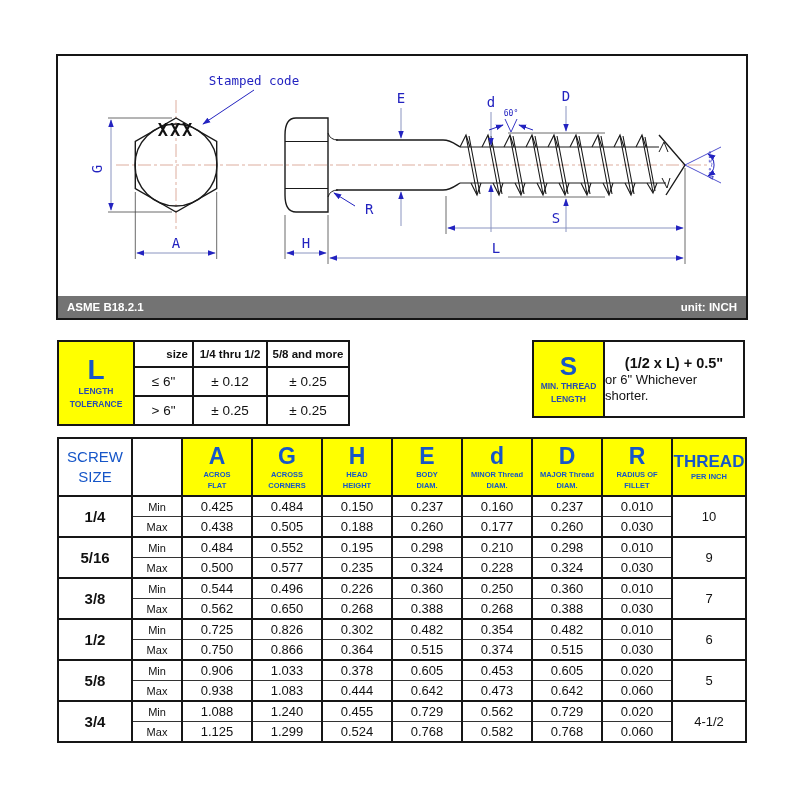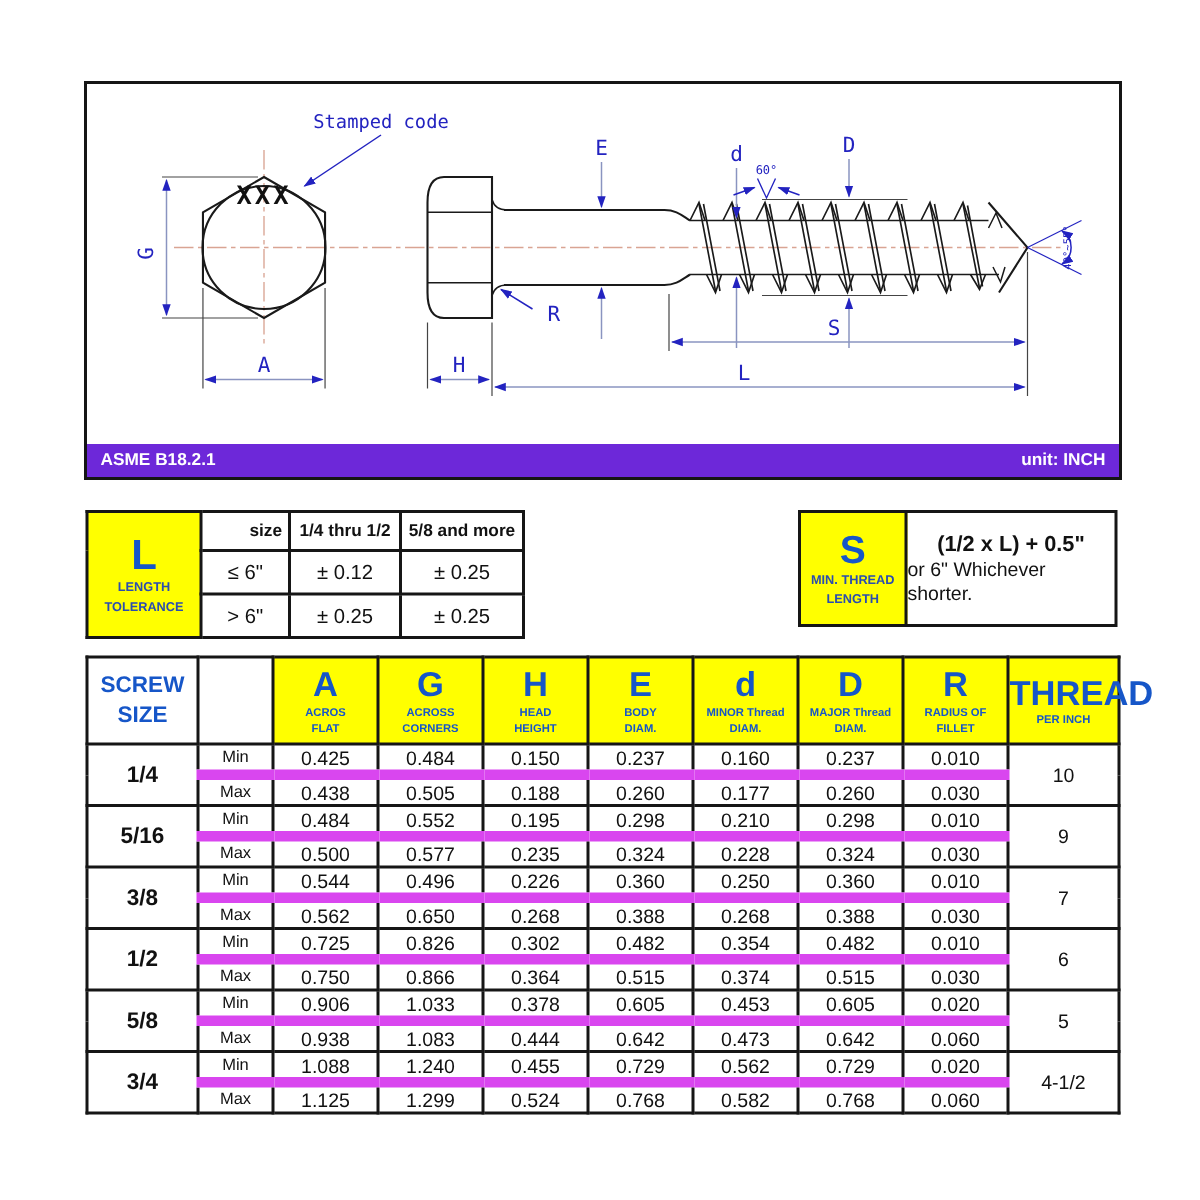--- a/index.html
+++ b/index.html
@@ -2,21 +2,21 @@
 <html><head>
 <meta charset="utf-8">
 <style>
   html,body{margin:0;padding:0;}
   body{width:800px;height:800px;position:relative;background:#fff;
        font-family:"Liberation Sans",sans-serif;color:#111;overflow:hidden;}
 
   
   .draw-box{position:absolute;left:56px;top:54px;width:688px;border:2px solid #151515;background:#fff;}
   .draw-box svg{display:block;}
-  .asme-bar{height:22px;background:#6d28d9;color:#fff;display:flex;justify-content:space-between;
+  .asme-bar{height:22px;background:#737373;color:#fff;display:flex;justify-content:space-between;
             align-items:center;padding:0 9px;font-size:11.5px;font-weight:bold;}
 
   
   table{border-collapse:collapse;}
   .ltable{position:absolute;left:57px;top:340px;}
   .ltable td{border:2px solid #161616;text-align:center;vertical-align:middle;background:#fff;}
   .ltable .ycell{background:#ffff00;width:72px;}
   .ltable .ltr{font-size:28px;font-weight:bold;color:#1656c8;line-height:1;font-family:"Liberation Sans",sans-serif;}
   .ltable .lcap{font-size:8.5px;font-weight:bold;color:#2a4db0;line-height:1.25;margin-top:2px;}
   .ltable .hd{font-size:11.5px;font-weight:bold;height:22px;}
@@ -33,32 +33,32 @@
   .stable .scontent{flex:1;display:flex;flex-direction:column;align-items:center;justify-content:center;line-height:1.25;}
   .stable .f1{font-size:14.5px;font-weight:bold;}
   .stable .f2{font-size:13px;}
   .stable .f3{font-size:9.5px;color:#222;}
 
   
   .spec{position:absolute;left:57px;top:437px;width:688px;table-layout:fixed;}
   .spec th,.spec td{border:2px solid #161616;text-align:center;vertical-align:middle;padding:0;background:#fff;}
   .spec thead th{height:56px;}
   .spec .ycell{background:#ffff00;}
-  .spec .corner div{color:#1656c8;font-weight:bold;font-size:15px;line-height:1.35;}
+  .spec .corner div{color:#1656c8;font-weight:normal;font-size:15px;line-height:1.35;}
   .spec .bigletter{font-size:23px;font-weight:bold;color:#1656c8;line-height:1;}
   .spec .cap{font-size:7.5px;font-weight:bold;color:#1656c8;line-height:1.2;margin-top:2px;}
-  .spec .th1{font-size:23px;font-weight:bold;color:#1656c8;line-height:1.1;}
+  .spec .th1{font-size:17px;font-weight:bold;color:#1656c8;line-height:1.1;}
   .spec .th2{font-size:7.5px;font-weight:bold;color:#1656c8;}
   .spec tbody tr{height:20.5px;}
   .spec .size-cell{font-weight:bold;font-size:15px;}
   .spec .mm{font-size:11px;}
   .spec .v{font-size:13px;}
   .spec .tpi{font-size:13px;margin-top:20px;}
   .spec tr.rmin td.inner{border-bottom:1px solid #333;}
-  .spec tr.rmax td.inner{border-top:7px solid #d946ef;}
+  .spec tr.rmax td.inner{border-top:1px solid #d946ef;}
 </style>
 </head>
 <body>
 
 <div class="draw-box">
   <svg width="684" height="240" viewBox="0 0 684 240">
     <defs>
       <marker id="arr" viewBox="0 0 10 10" refX="9" refY="5" markerWidth="8" markerHeight="8" orient="auto-start-reverse">
           <path d="M0,1.5 L10,5 L0,8.5 Z" fill="#2323c0"></path>
         </marker>

